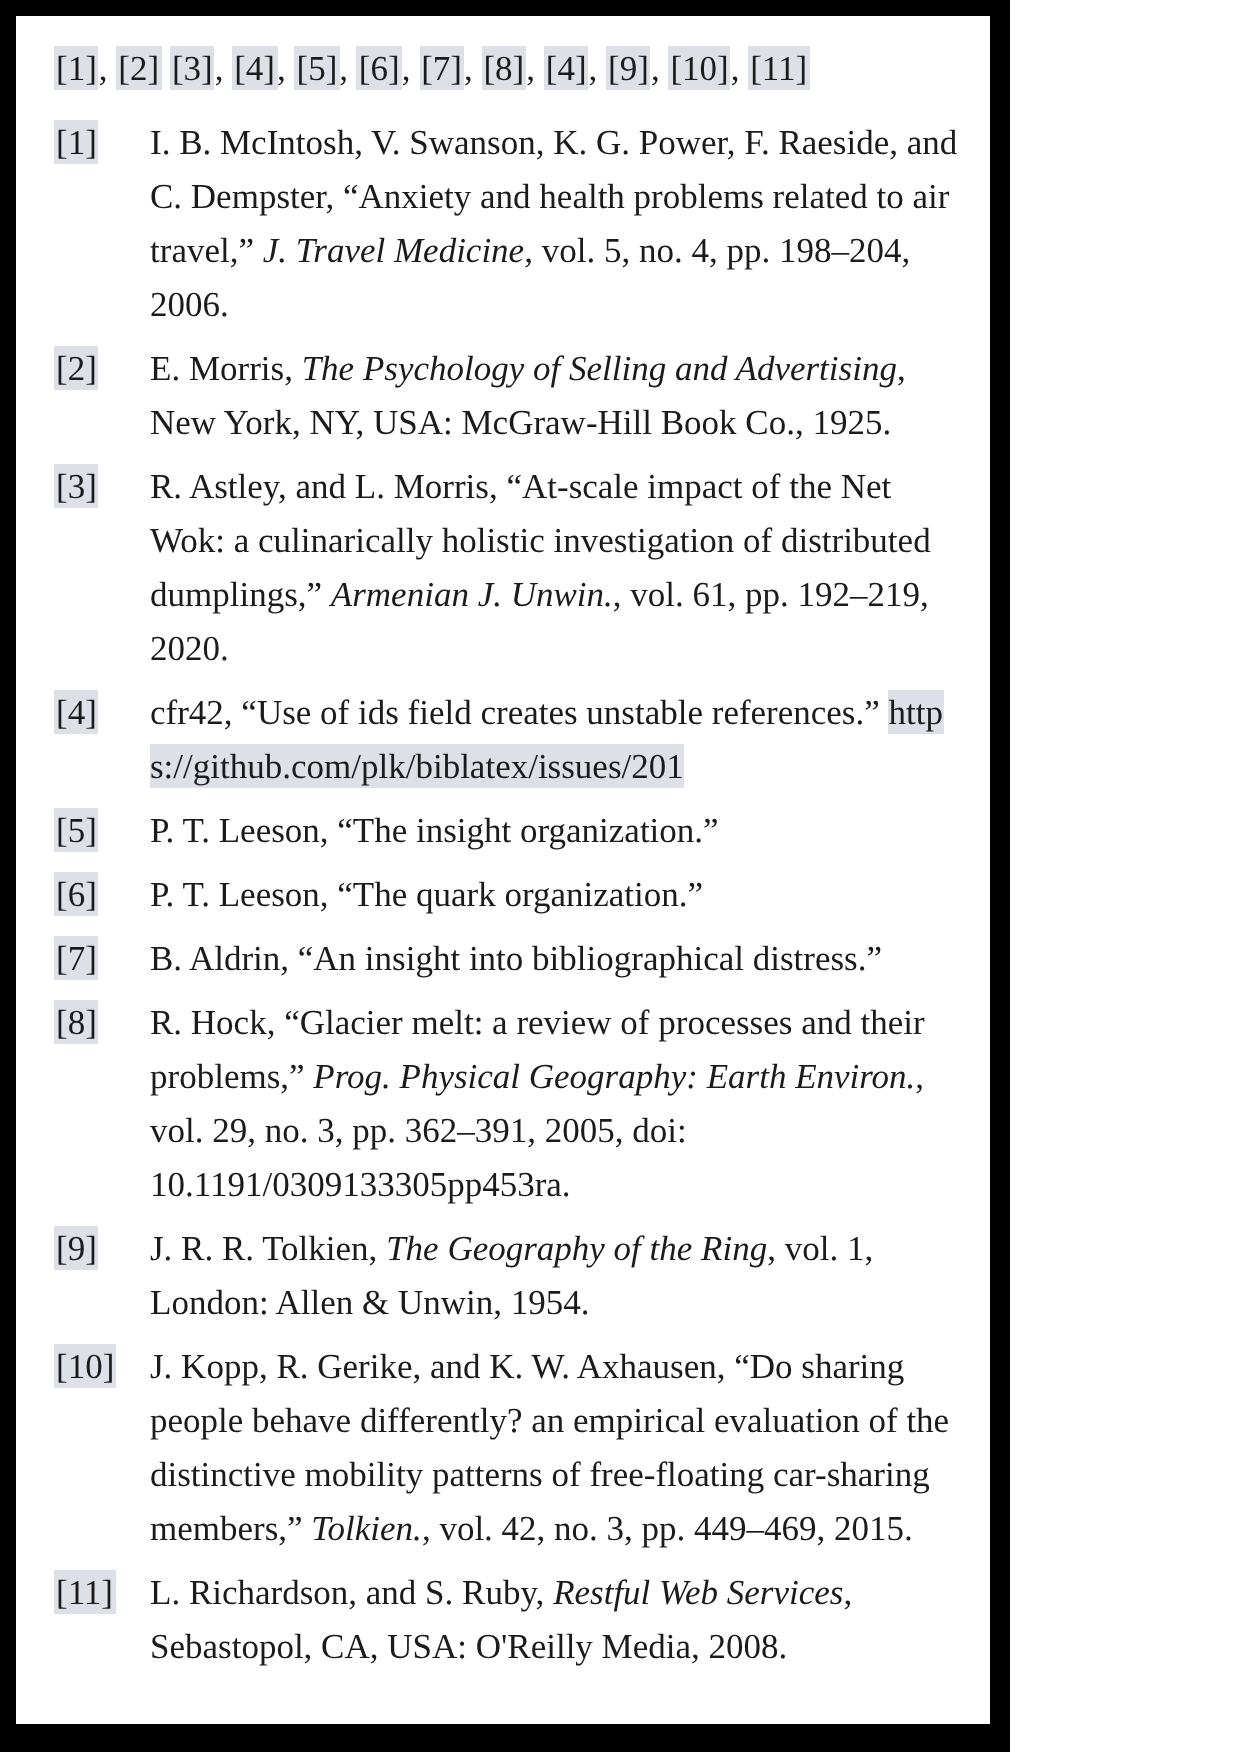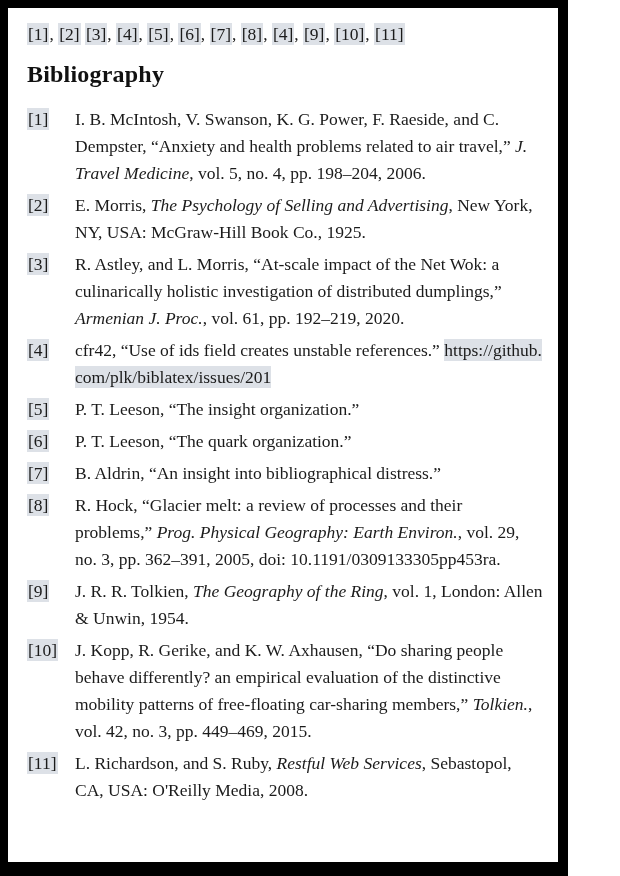--- a/index.html
+++ b/index.html
@@ -2,21 +2,21 @@
 <html style="--frame: #000000; --paper: #ffffff; --text: #1b1b1b; --highlight: #dde1e7;"><head>
 <meta charset="utf-8">
 <style>
   html, body { margin: 0; padding: 0; }
   body {
     width: 620px; height: 876px;
     font-family: "Liberation Serif", "DejaVu Serif", serif;
     -webkit-font-smoothing: antialiased;
   }
   .frame {
-    width: 568px; height: 876px;
+    width: 505px; height: 876px;
     background: var(--frame, #000);
     box-sizing: border-box;
     padding: 8px 10px 14px 8px;
   }
   .page {
     width: 100%; height: 100%;
     background: var(--paper, #fff);
     box-sizing: border-box;
     padding: 13px 15px 0 19px;
     overflow: hidden;
@@ -72,34 +72,33 @@
   }
 </style>
 </head>
 <body>
 
 <div class="frame">
   <div class="page">
 
     <div class="citation-line"><span class="cite">[1]</span><span>, </span><span class="cite">[2]</span><span> </span><span class="cite">[3]</span><span>, </span><span class="cite">[4]</span><span>, </span><span class="cite">[5]</span><span>, </span><span class="cite">[6]</span><span>, </span><span class="cite">[7]</span><span>, </span><span class="cite">[8]</span><span>, </span><span class="cite">[4]</span><span>, </span><span class="cite">[9]</span><span>, </span><span class="cite">[10]</span><span>, </span><span class="cite">[11]</span></div>
 
-    <h1 class="heading">Bibliography</h1>
 
     <div class="ref-list">
         <div class="ref-entry">
           <div class="ref-label-col"><span class="ref-label">[1]</span></div>
           <div class="ref-text"><span>I. B. McIntosh, V. Swanson, K. G. Power, F. Raeside, and C. Dempster, “Anxiety and health problems related to air travel,” </span><span class="seg-italic">J. Travel Medicine</span><span>, vol. 5, no. 4, pp. 198–204, 2006.</span></div>
         </div>
         <div class="ref-entry">
           <div class="ref-label-col"><span class="ref-label">[2]</span></div>
           <div class="ref-text"><span>E. Morris, </span><span class="seg-italic">The Psychology of Selling and Advertising</span><span>, New York, NY, USA: McGraw-Hill Book Co., 1925.</span></div>
         </div>
         <div class="ref-entry">
           <div class="ref-label-col"><span class="ref-label">[3]</span></div>
-          <div class="ref-text"><span>R. Astley, and L. Morris, “At-scale impact of the Net Wok: a culinarically holistic investigation of distributed dumplings,” </span><span class="seg-italic">Armenian J. Proc.</span><span>, vol. 61, pp. 192–219, 2020.</span></div>
+          <div class="ref-text"><span>R. Astley, and L. Morris, “At-scale impact of the Net Wok: a culinarically holistic investigation of distributed dumplings,” </span><span class="seg-italic">Armenian J. Unwin.</span><span>, vol. 61, pp. 192–219, 2020.</span></div>
         </div>
         <div class="ref-entry">
           <div class="ref-label-col"><span class="ref-label">[4]</span></div>
           <div class="ref-text"><span>cfr42, “Use of ids field creates unstable references.” </span><span class="seg-link">https://github.com/plk/biblatex/issues/201</span></div>
         </div>
         <div class="ref-entry">
           <div class="ref-label-col"><span class="ref-label">[5]</span></div>
           <div class="ref-text"><span>P. T. Leeson, “The insight organization.”</span></div>
         </div>
         <div class="ref-entry">

